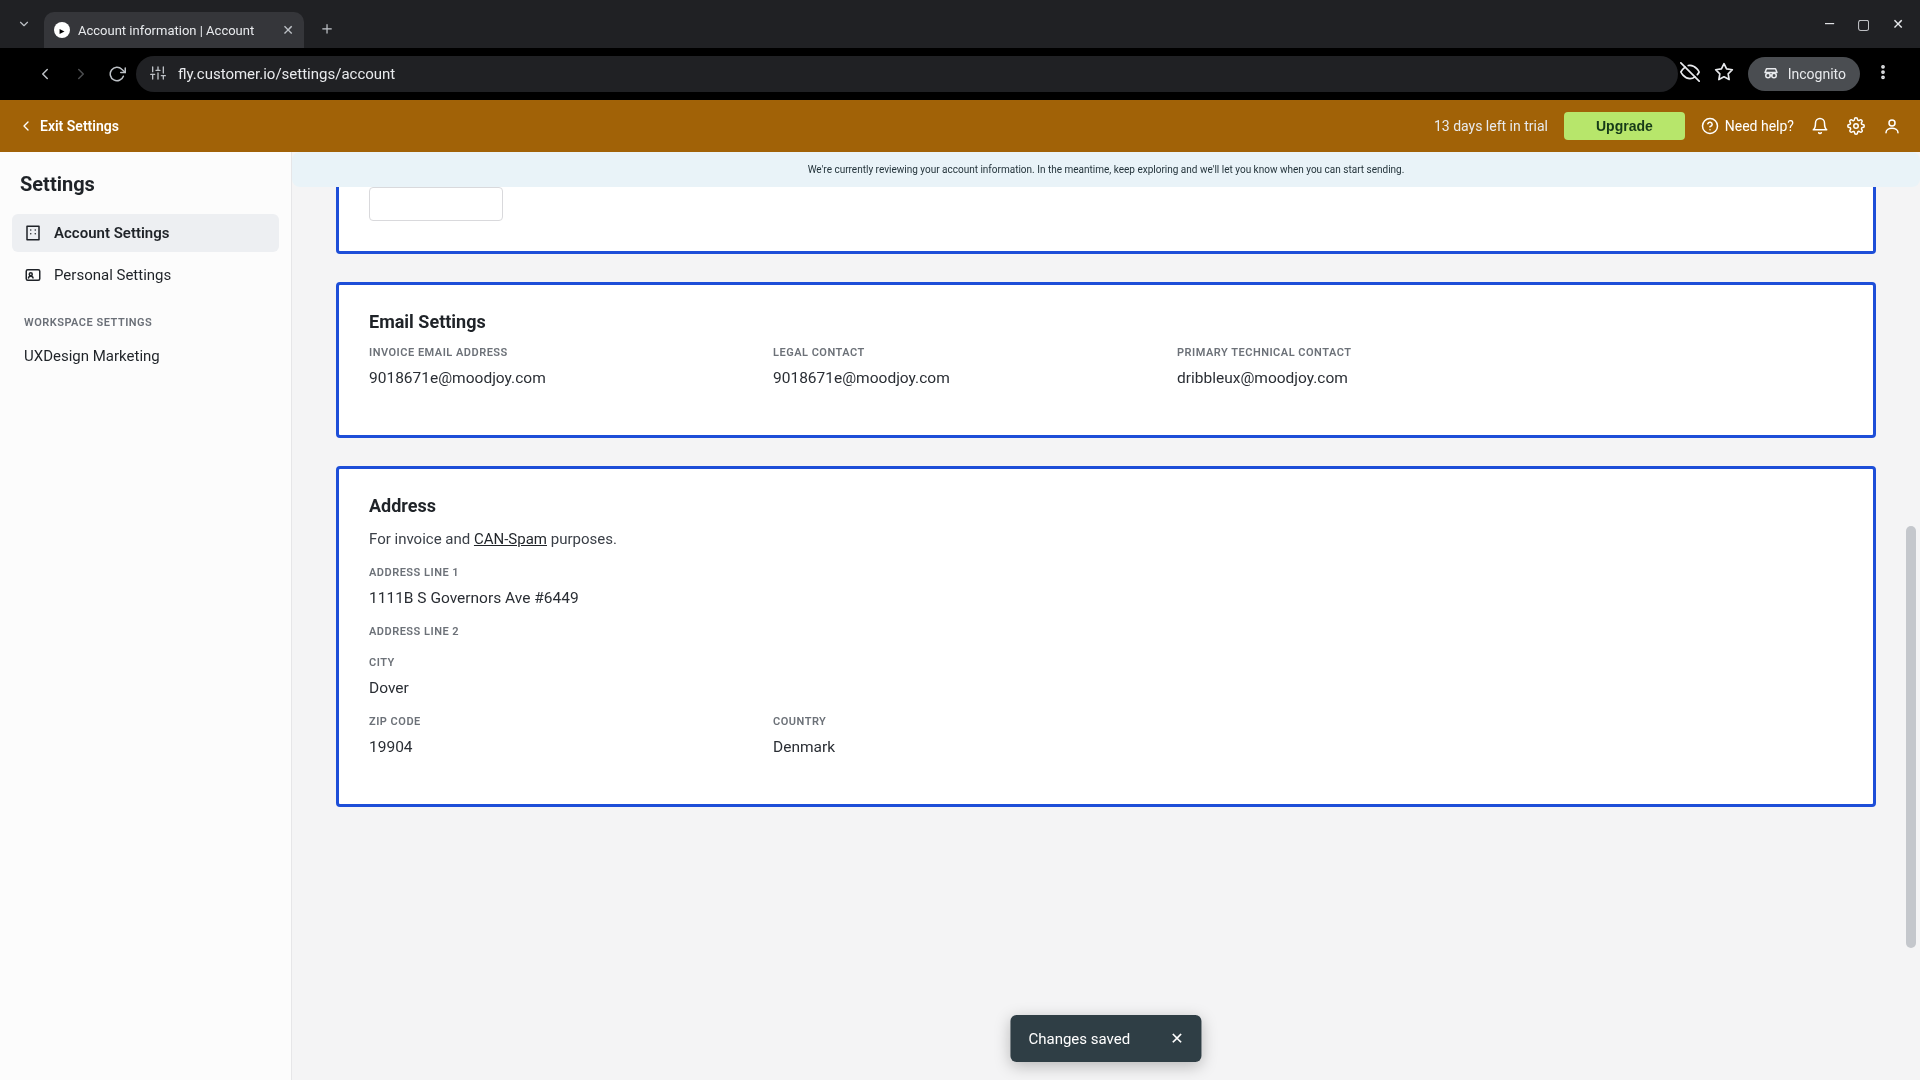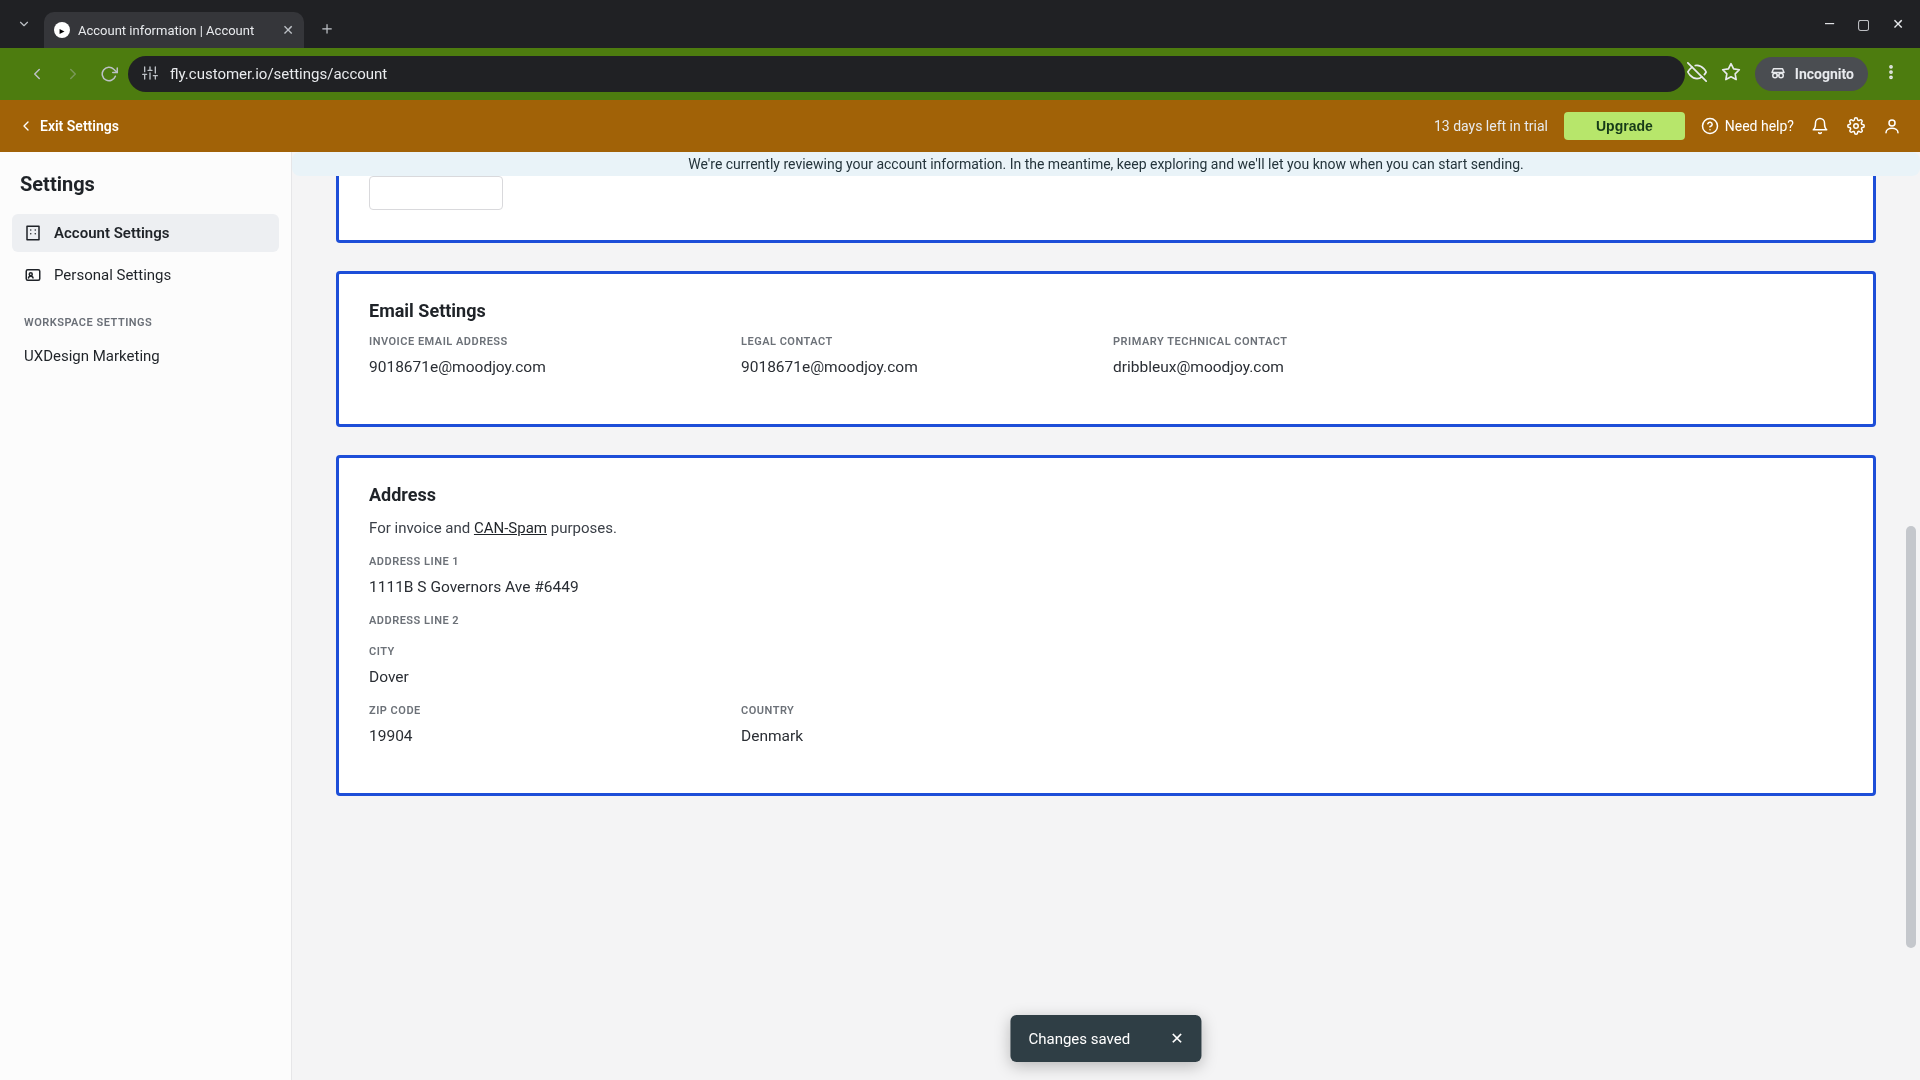--- a/index.html
+++ b/index.html
@@ -42,44 +42,44 @@
     top: 6px;
   }
   .tab .favicon { width:16px; height:16px; background:#fff; border-radius:50%; display:flex;align-items:center;justify-content:center;font-size:10px;color:#000;}
   .tab .close { margin-left:auto; color:#bdc1c6; font-size:14px; cursor:pointer;}
   .new-tab { color:#bdc1c6; font-size:18px; margin-left:14px; cursor:pointer; position:relative; top:4px;}
   .window-controls { margin-left:auto; display:flex; gap:22px; color:#e8eaed; padding-right:8px;}
   .window-controls span { font-size:14px; cursor:pointer;}
 
   .addr-bar {
     height: 52px;
-    background: #4d7c0f;
+    background: #000000;
     display:flex;
     align-items:center;
-    padding: 0 20px;
+    padding: 0 28px;
     gap: 2px;
   }
   .nav-btn {
     width:34px;height:34px;display:flex;align-items:center;justify-content:center;
     color:#bdc1c6;border-radius:50%;
   }
   .url-box {
     flex:1;
     background:#202124;
     border-radius:20px;
     height:36px;
     display:flex;
     align-items:center;
     padding:0 14px;
     color:#e8eaed;
     font-size:15px;
     gap:12px;
   }
   .url-box .site-icon{color:#bdc1c6;font-size:14px;}
-  .addr-right { display:flex; align-items:center; gap:14px; color:#e8eaed;font-weight:bold; }
+  .addr-right { display:flex; align-items:center; gap:14px; color:#e8eaed; }
   .incognito-badge{
     background:#4a4d51;
     border-radius:18px;
     height:34px;
     display:flex;align-items:center;gap:8px;
     padding:0 14px;
     font-size:14px;
   }
 
   
@@ -147,22 +147,22 @@
 
   .content{
     flex:1;
     overflow:hidden;
     position:relative;
   }
   .info-banner{
     background:#e9f3f8;
     color:#24343b;
     text-align:center;
-    padding:4px 20px;
-    font-size:14px;
+    padding:12px 20px;
+    font-size:10px;
     border-radius:8px;
   }
   .scroll-area{
     padding: 0 44px 40px;
     height: calc(100% - 46px);
     overflow:auto;
   }
 
   .card{
     background:#fff;
@@ -180,21 +180,21 @@
   }
   .card h3{
     font-size:18px;
     font-weight:700;
     color:#1f2328;
     margin-bottom:14px;
   }
   .card p.desc{font-size:15px;color:#3b4048;margin-bottom:12px;}
   .card p.desc a{color:#1f2328;text-decoration:underline;}
 
-  .field-row{display:flex;gap:32px;flex-wrap:wrap;margin-top:8px;}
+  .field-row{display:flex;gap:64px;flex-wrap:wrap;margin-top:8px;}
   .field{min-width:340px;margin-bottom:18px;}
   .field-label{
     font-size:11px;
     letter-spacing:.5px;
     color:#6c7178;
     font-weight:600;
     margin-bottom:10px;
   }
   .field-value{
     font-size:15.5px;

